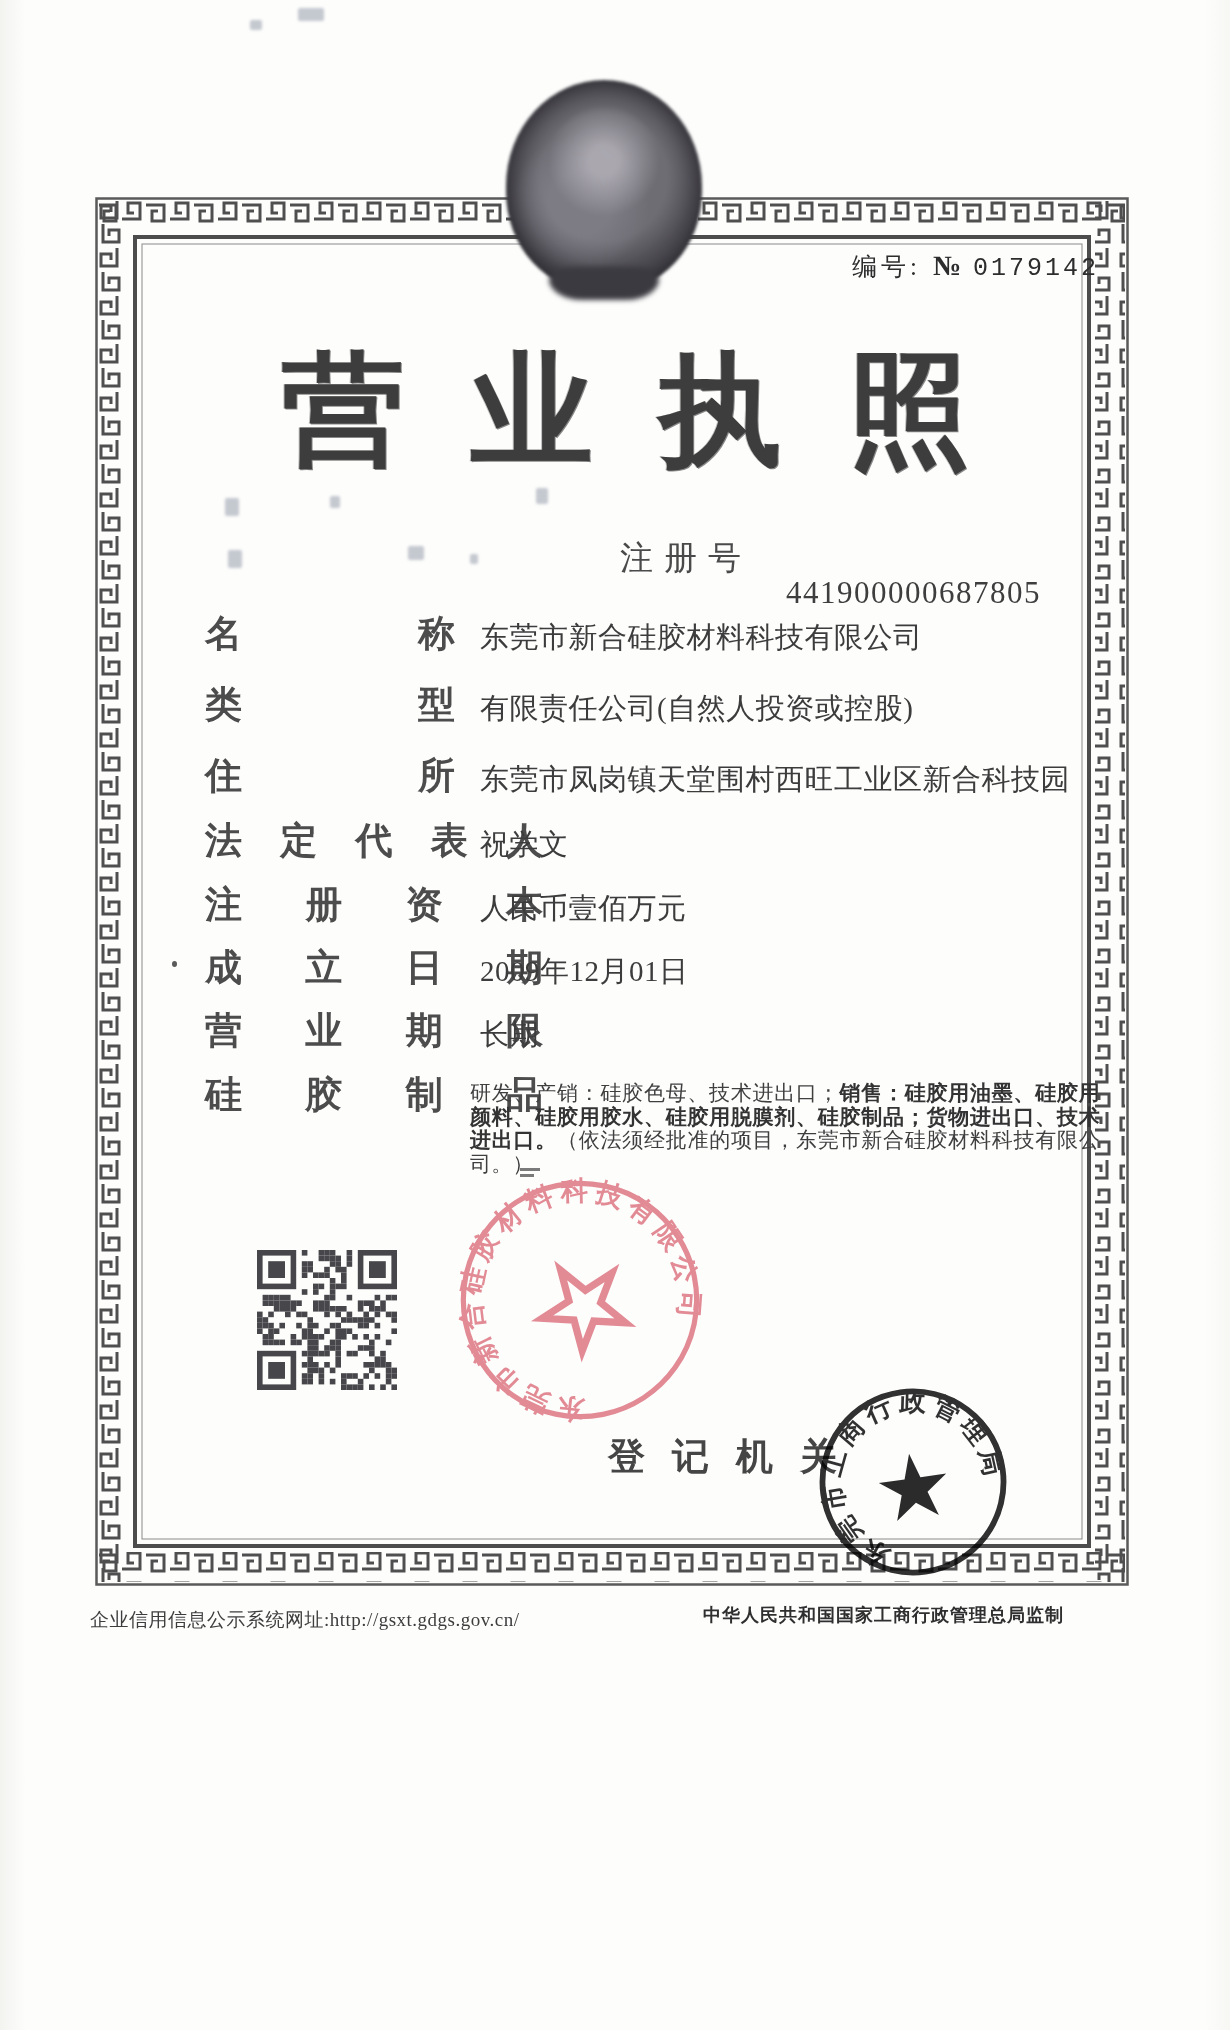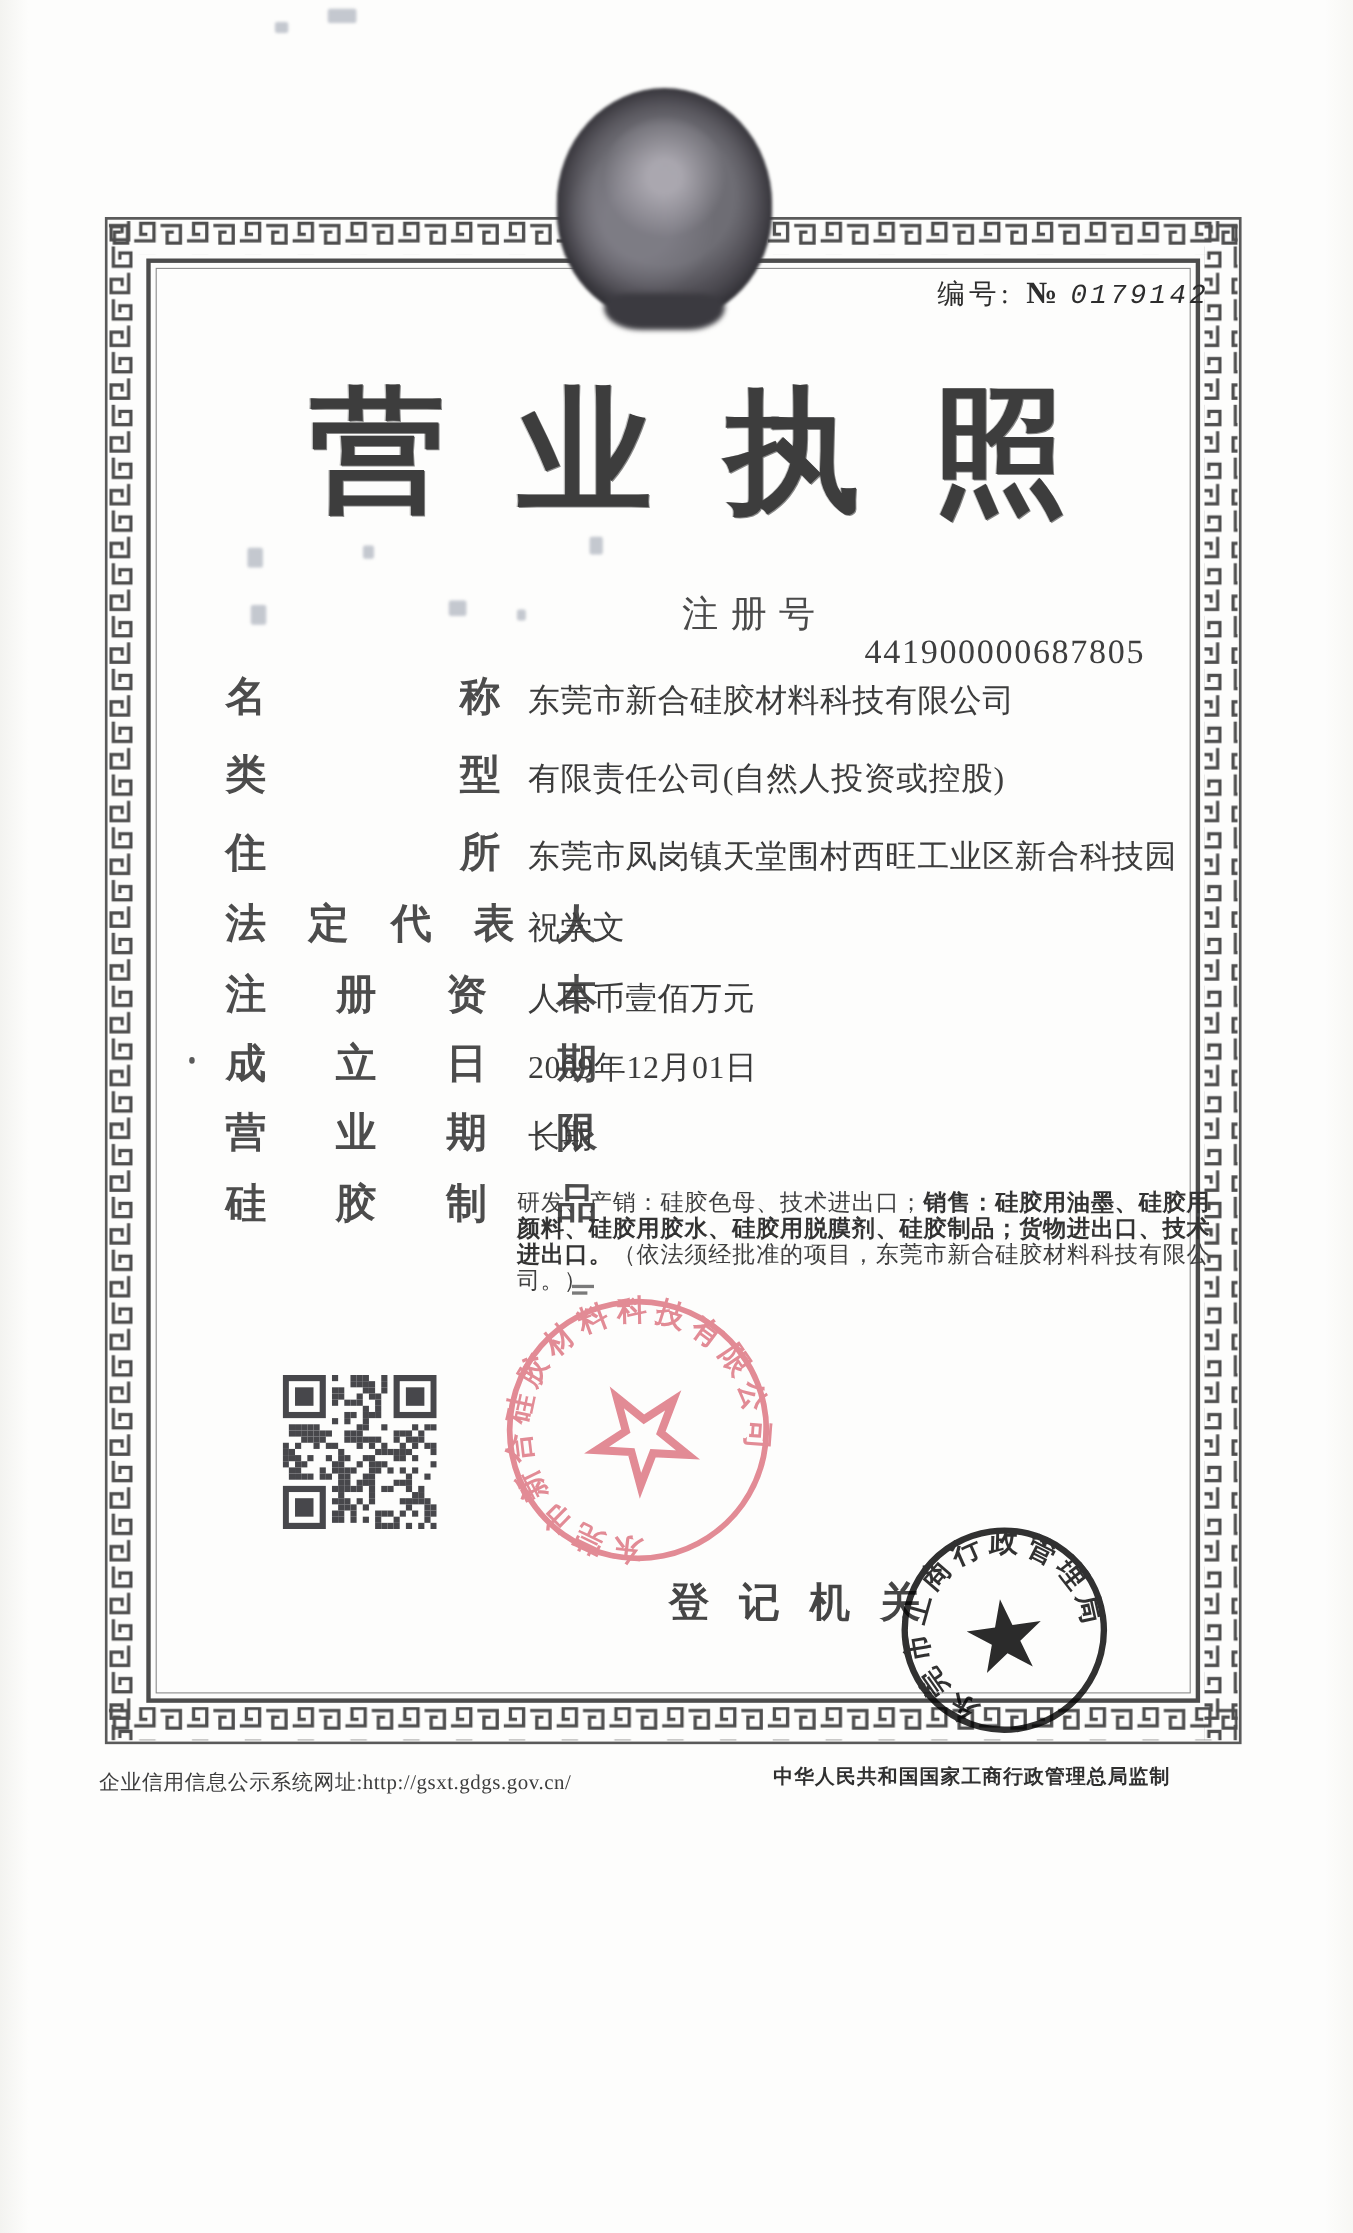--- a/index.html
+++ b/index.html
@@ -50,21 +50,21 @@
   }
   
   .frame{position:absolute;left:95px;top:197px;z-index:1;}
   
   .serial{
     position:absolute;left:852px;top:250px;z-index:4;
     display:flex;align-items:baseline;gap:12px;color:#2d2d2d;white-space:nowrap;
   }
   .serial .lab{font-size:25px;letter-spacing:4px;}
   .serial .numero{font-size:28px;font-weight:700;}
-  .serial .num{font-family:"Liberation Mono","DejaVu Sans Mono",monospace;font-size:25px;letter-spacing:3px;font-style:italic;}
+  .serial .num{font-family:"Liberation Mono","DejaVu Sans Mono",monospace;font-size:25px;letter-spacing:3px;}
   
   .title{
     position:absolute;left:282px;top:346px;width:688px;z-index:4;
     display:flex;justify-content:space-between;
     font-family:"DejaVu Sans","Liberation Sans",sans-serif;
     font-size:122px;line-height:1.05;font-weight:900;color:#3d3d3d;
     text-shadow:1px 1px 0 rgba(40,40,40,.55), -1px 0 0 rgba(70,70,70,.35);
   }
   
   .regno{

